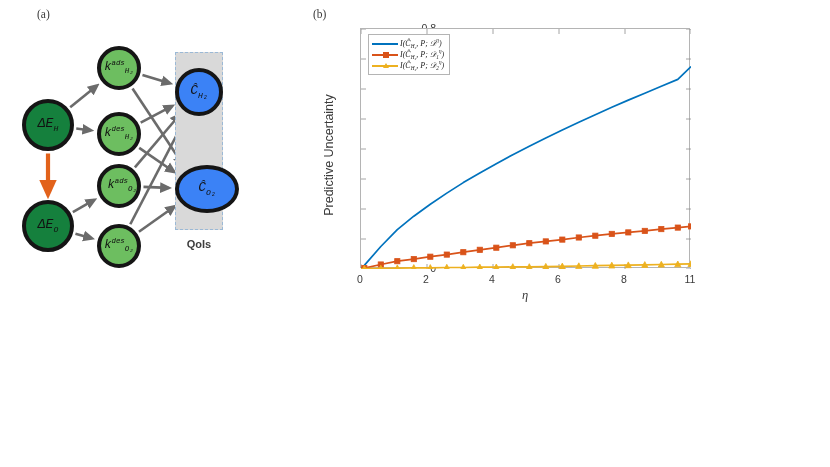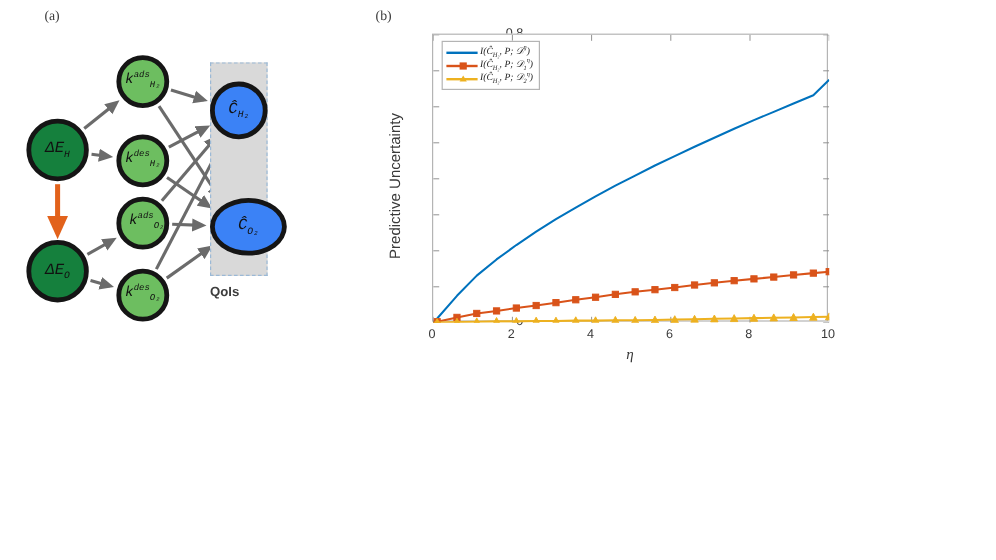--- a/index.html
+++ b/index.html
@@ -18,21 +18,21 @@
   .node-red{background:#15803d;}
   .node-green{background:#6dbe60;}
   .node-brown{background:#3b82f6;}
   .node span{font-family:Liberation Mono, monospace;font-style:italic;
              color:#111;line-height:1;text-align:center;white-space:nowrap;}
   .sup{font-size:.62em;font-style:italic;vertical-align:super;}
   .sub{font-size:.62em;font-style:italic;vertical-align:sub;}
 
   #qoi-box{position:absolute;left:175px;top:52px;width:48px;height:178px;
            background:#d9d9d9;border:1.6px dashed #9bb9d6;box-sizing:border-box;z-index:1;}
-  #qoi-caption{position:absolute;left:175px;top:238px;width:48px;
+  #qoi-caption{position:absolute;left:175px;top:238px;width:48px;text-align:center;
                font-size:11px;font-weight:bold;color:#3d3d3d;}
 
   
   #chart{position:absolute;left:300px;top:0;width:530px;height:320px;}
   #plotbox{position:absolute;left:60px;top:28px;width:330px;height:240px;
            border:0.8px solid #b4b4b4;box-sizing:border-box;background:#fff;}
   #plotbox svg{position:absolute;left:0;top:0;}
 
   .ytick{position:absolute;right:394px;font-size:10.5px;color:#3a3a3a;
          text-align:right;width:40px;transform:translateY(-50%);}
@@ -128,21 +128,21 @@
       <div class="ytick" style="top: 88px;">0.6</div>
       <div class="ytick" style="top: 58px;">0.7</div>
       <div class="ytick" style="top: 28px;">0.8</div>
     </div>
   <div id="xticklabels">
       <div class="xtick" style="left: 60px; top: 273px;">0</div>
       <div class="xtick" style="left: 126px; top: 273px;">2</div>
       <div class="xtick" style="left: 192px; top: 273px;">4</div>
       <div class="xtick" style="left: 258px; top: 273px;">6</div>
       <div class="xtick" style="left: 324px; top: 273px;">8</div>
-      <div class="xtick" style="left: 390px; top: 273px;">10</div>
+      <div class="xtick" style="left: 390px; top: 273px;">11</div>
     </div>
 
   <div id="plotbox">
     <svg id="plot-svg" width="330" height="240">
         <line x1="0" y1="240" x2="5" y2="240" stroke="#8d8d8d" stroke-width="0.8"></line>
         <line x1="330" y1="240" x2="325" y2="240" stroke="#8d8d8d" stroke-width="0.8"></line>
         <line x1="0" y1="210" x2="5" y2="210" stroke="#8d8d8d" stroke-width="0.8"></line>
         <line x1="330" y1="210" x2="325" y2="210" stroke="#8d8d8d" stroke-width="0.8"></line>
         <line x1="0" y1="180" x2="5" y2="180" stroke="#8d8d8d" stroke-width="0.8"></line>
         <line x1="330" y1="180" x2="325" y2="180" stroke="#8d8d8d" stroke-width="0.8"></line>

